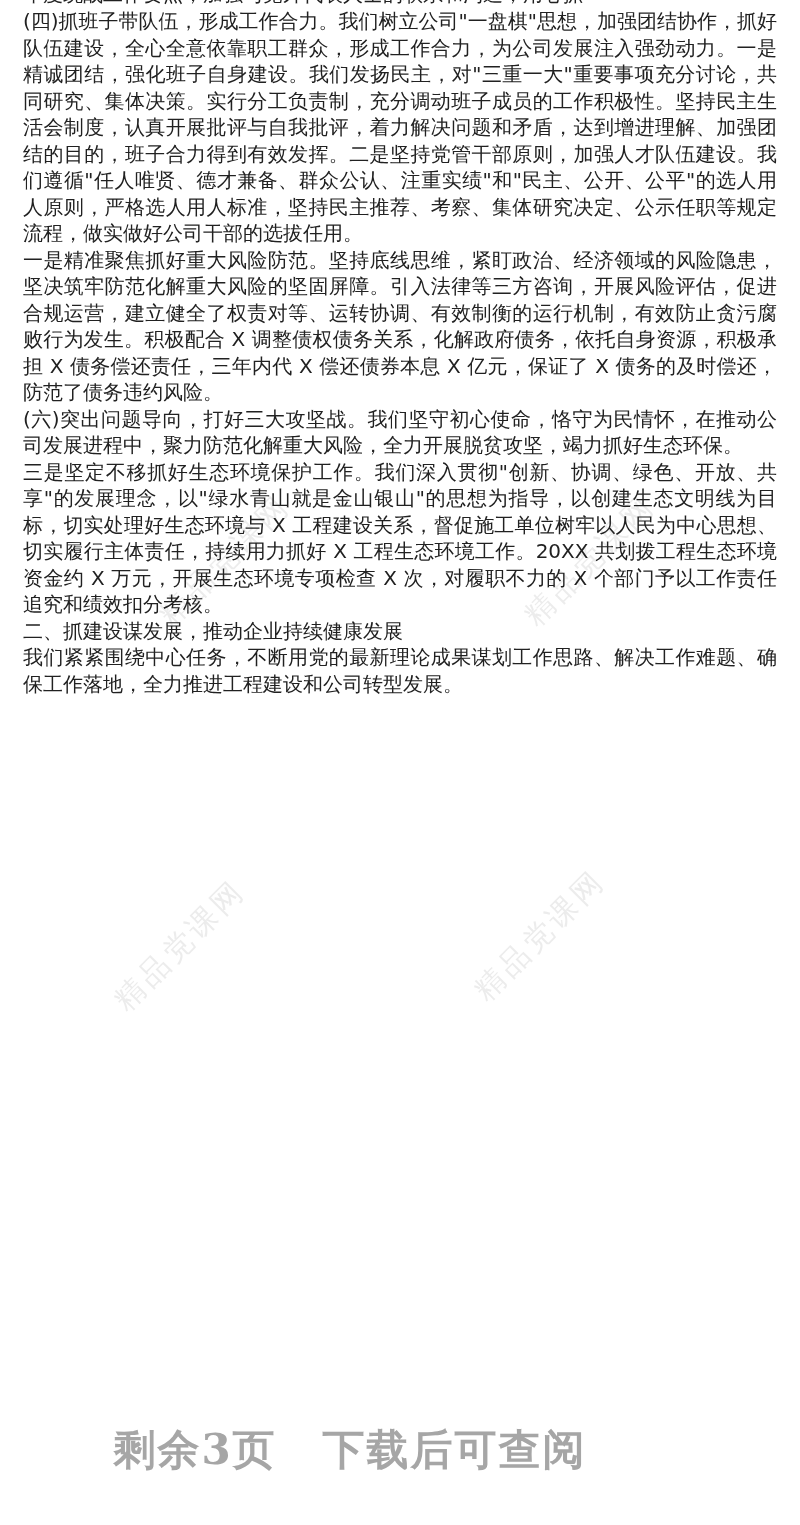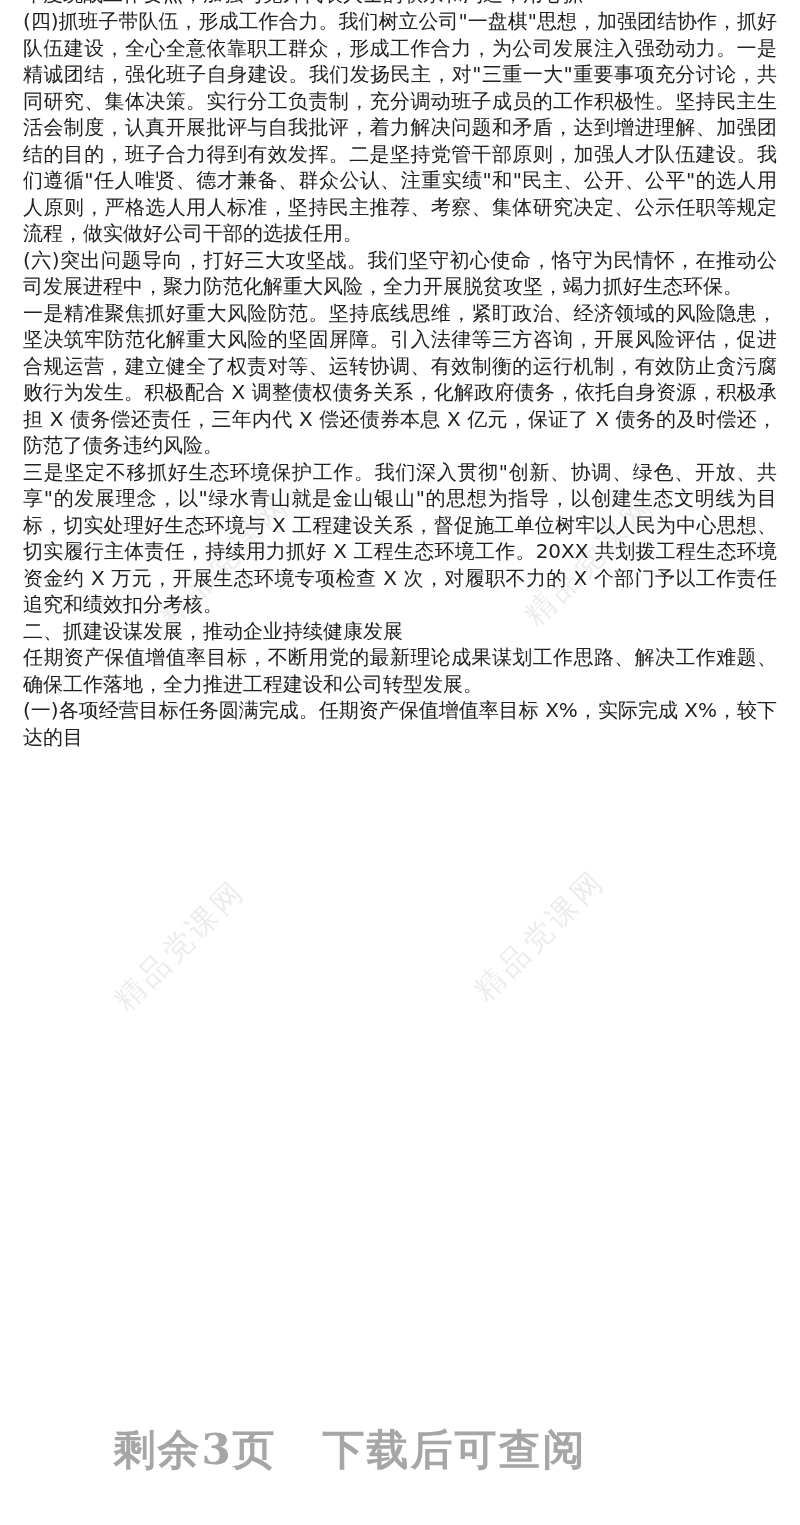--- a/index.html
+++ b/index.html
@@ -53,23 +53,22 @@
 <span class="wm wm1">精品党课网</span>
 <span class="wm wm2">精品党课网</span>
 <span class="wm wm3">精品党课网</span>
 <span class="wm wm4">精品党课网</span>
 
 <div class="doc">
   <div class="clip-line">
     <span>年度统战工作要点，加强与党外代表人士的联系和沟通，用心抓</span>
   </div>
   <p>(四)抓班子带队伍，形成工作合力。我们树立公司"一盘棋"思想，加强团结协作，抓好队伍建设，全心全意依靠职工群众，形成工作合力，为公司发展注入强劲动力。一是精诚团结，强化班子自身建设。我们发扬民主，对"三重一大"重要事项充分讨论，共同研究、集体决策。实行分工负责制，充分调动班子成员的工作积极性。坚持民主生活会制度，认真开展批评与自我批评，着力解决问题和矛盾，达到增进理解、加强团结的目的，班子合力得到有效发挥。二是坚持党管干部原则，加强人才队伍建设。我们遵循"任人唯贤、德才兼备、群众公认、注重实绩"和"民主、公开、公平"的选人用人原则，严格选人用人标准，坚持民主推荐、考察、集体研究决定、公示任职等规定流程，做实做好公司干部的选拔任用。</p>
+  <p>一是精准聚焦抓好重大风险防范。坚持底线思维，紧盯政治、经济领域的风险隐患，坚决筑牢防范化解重大风险的坚固屏障。引入法律等三方咨询，开展风险评估，促进合规运营，建立健全了权责对等、运转协调、有效制衡的运行机制，有效防止贪污腐败行为发生。积极配合 X 调整债权债务关系，化解政府债务，依托自身资源，积极承担 X 债务偿还责任，三年内代 X 偿还债券本息 X 亿元，保证了 X 债务的及时偿还，防范了债务违约风险。</p>
   <p>(六)突出问题导向，打好三大攻坚战。我们坚守初心使命，恪守为民情怀，在推动公司发展进程中，聚力防范化解重大风险，全力开展脱贫攻坚，竭力抓好生态环保。</p>
-  <p>一是精准聚焦抓好重大风险防范。坚持底线思维，紧盯政治、经济领域的风险隐患，坚决筑牢防范化解重大风险的坚固屏障。引入法律等三方咨询，开展风险评估，促进合规运营，建立健全了权责对等、运转协调、有效制衡的运行机制，有效防止贪污腐败行为发生。积极配合 X 调整债权债务关系，化解政府债务，依托自身资源，积极承担 X 债务偿还责任，三年内代 X 偿还债券本息 X 亿元，保证了 X 债务的及时偿还，防范了债务违约风险。</p>
   <p>三是坚定不移抓好生态环境保护工作。我们深入贯彻"创新、协调、绿色、开放、共享"的发展理念，以"绿水青山就是金山银山"的思想为指导，以创建生态文明线为目标，切实处理好生态环境与 X 工程建设关系，督促施工单位树牢以人民为中心思想、切实履行主体责任，持续用力抓好 X 工程生态环境工作。20XX 共划拨工程生态环境资金约 X 万元，开展生态环境专项检查 X 次，对履职不力的 X 个部门予以工作责任追究和绩效扣分考核。</p>
   <p>二、抓建设谋发展，推动企业持续健康发展</p>
-  <p>任期资产保值增值率目标，不断用党的最新理论成果谋划工作思路、解决工作难题、确保工作落地，全力推进工程建设和公司转型发展。</p>
-  <p>(一)各项经营目标任务圆满完成。任期资产保值增值率目标 X%，实际完成 X%，较下达的目</p>
+  <p>我们紧紧围绕中心任务，不断用党的最新理论成果谋划工作思路、解决工作难题、确保工作落地，全力推进工程建设和公司转型发展。</p>
 </div>
 
 <div class="footer">
   <span>剩余3页</span><span class="sep"></span><span>下载后可查阅</span>
 </div>
 
 </body></html>

